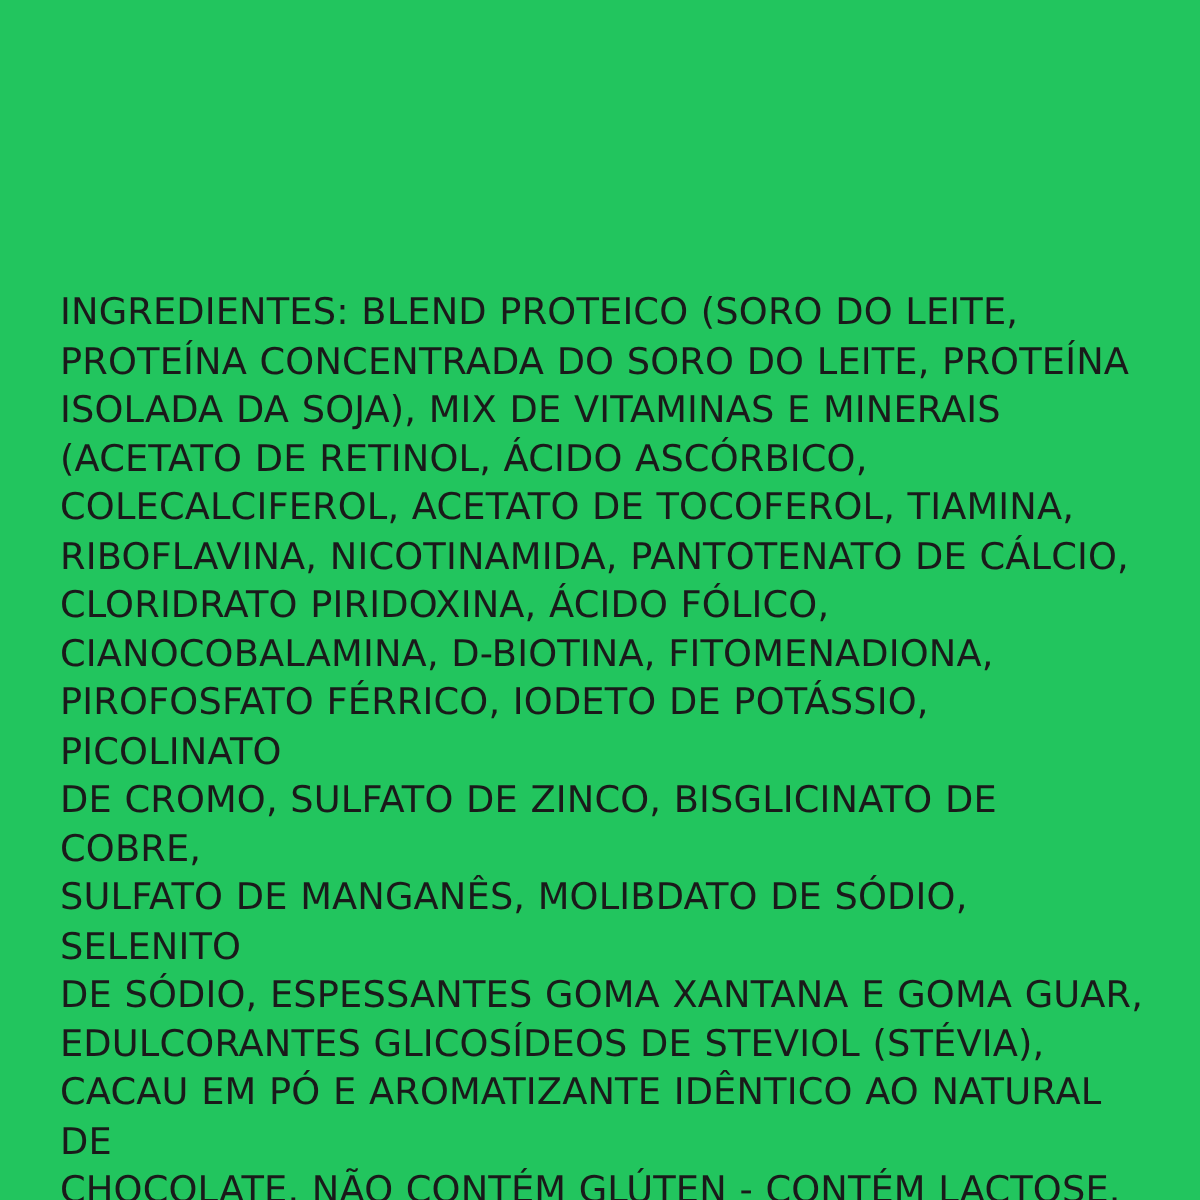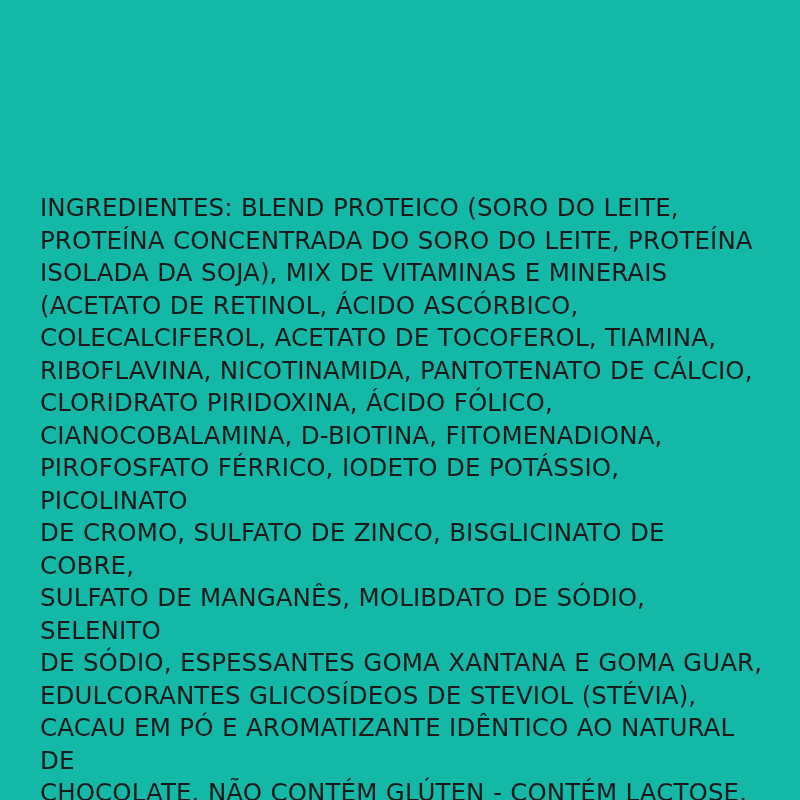--- a/index.html
+++ b/index.html
@@ -10,21 +10,21 @@
     width: 800px;
     height: 800px;
     background: #ffffff;
     font-family: "DejaVu Sans", sans-serif;
     overflow: hidden;
   }
   .page {
     position: relative;
     width: 800px;
     height: 800px;
-    background: #14b8a6;
+    background: #22c55e;
     box-sizing: border-box;
   }
   .ingredients-block {
     position: absolute;
     left: 40px;
     top: 192px;
     width: 726px;
   }
   .ingredients-text {
     margin: 0;

